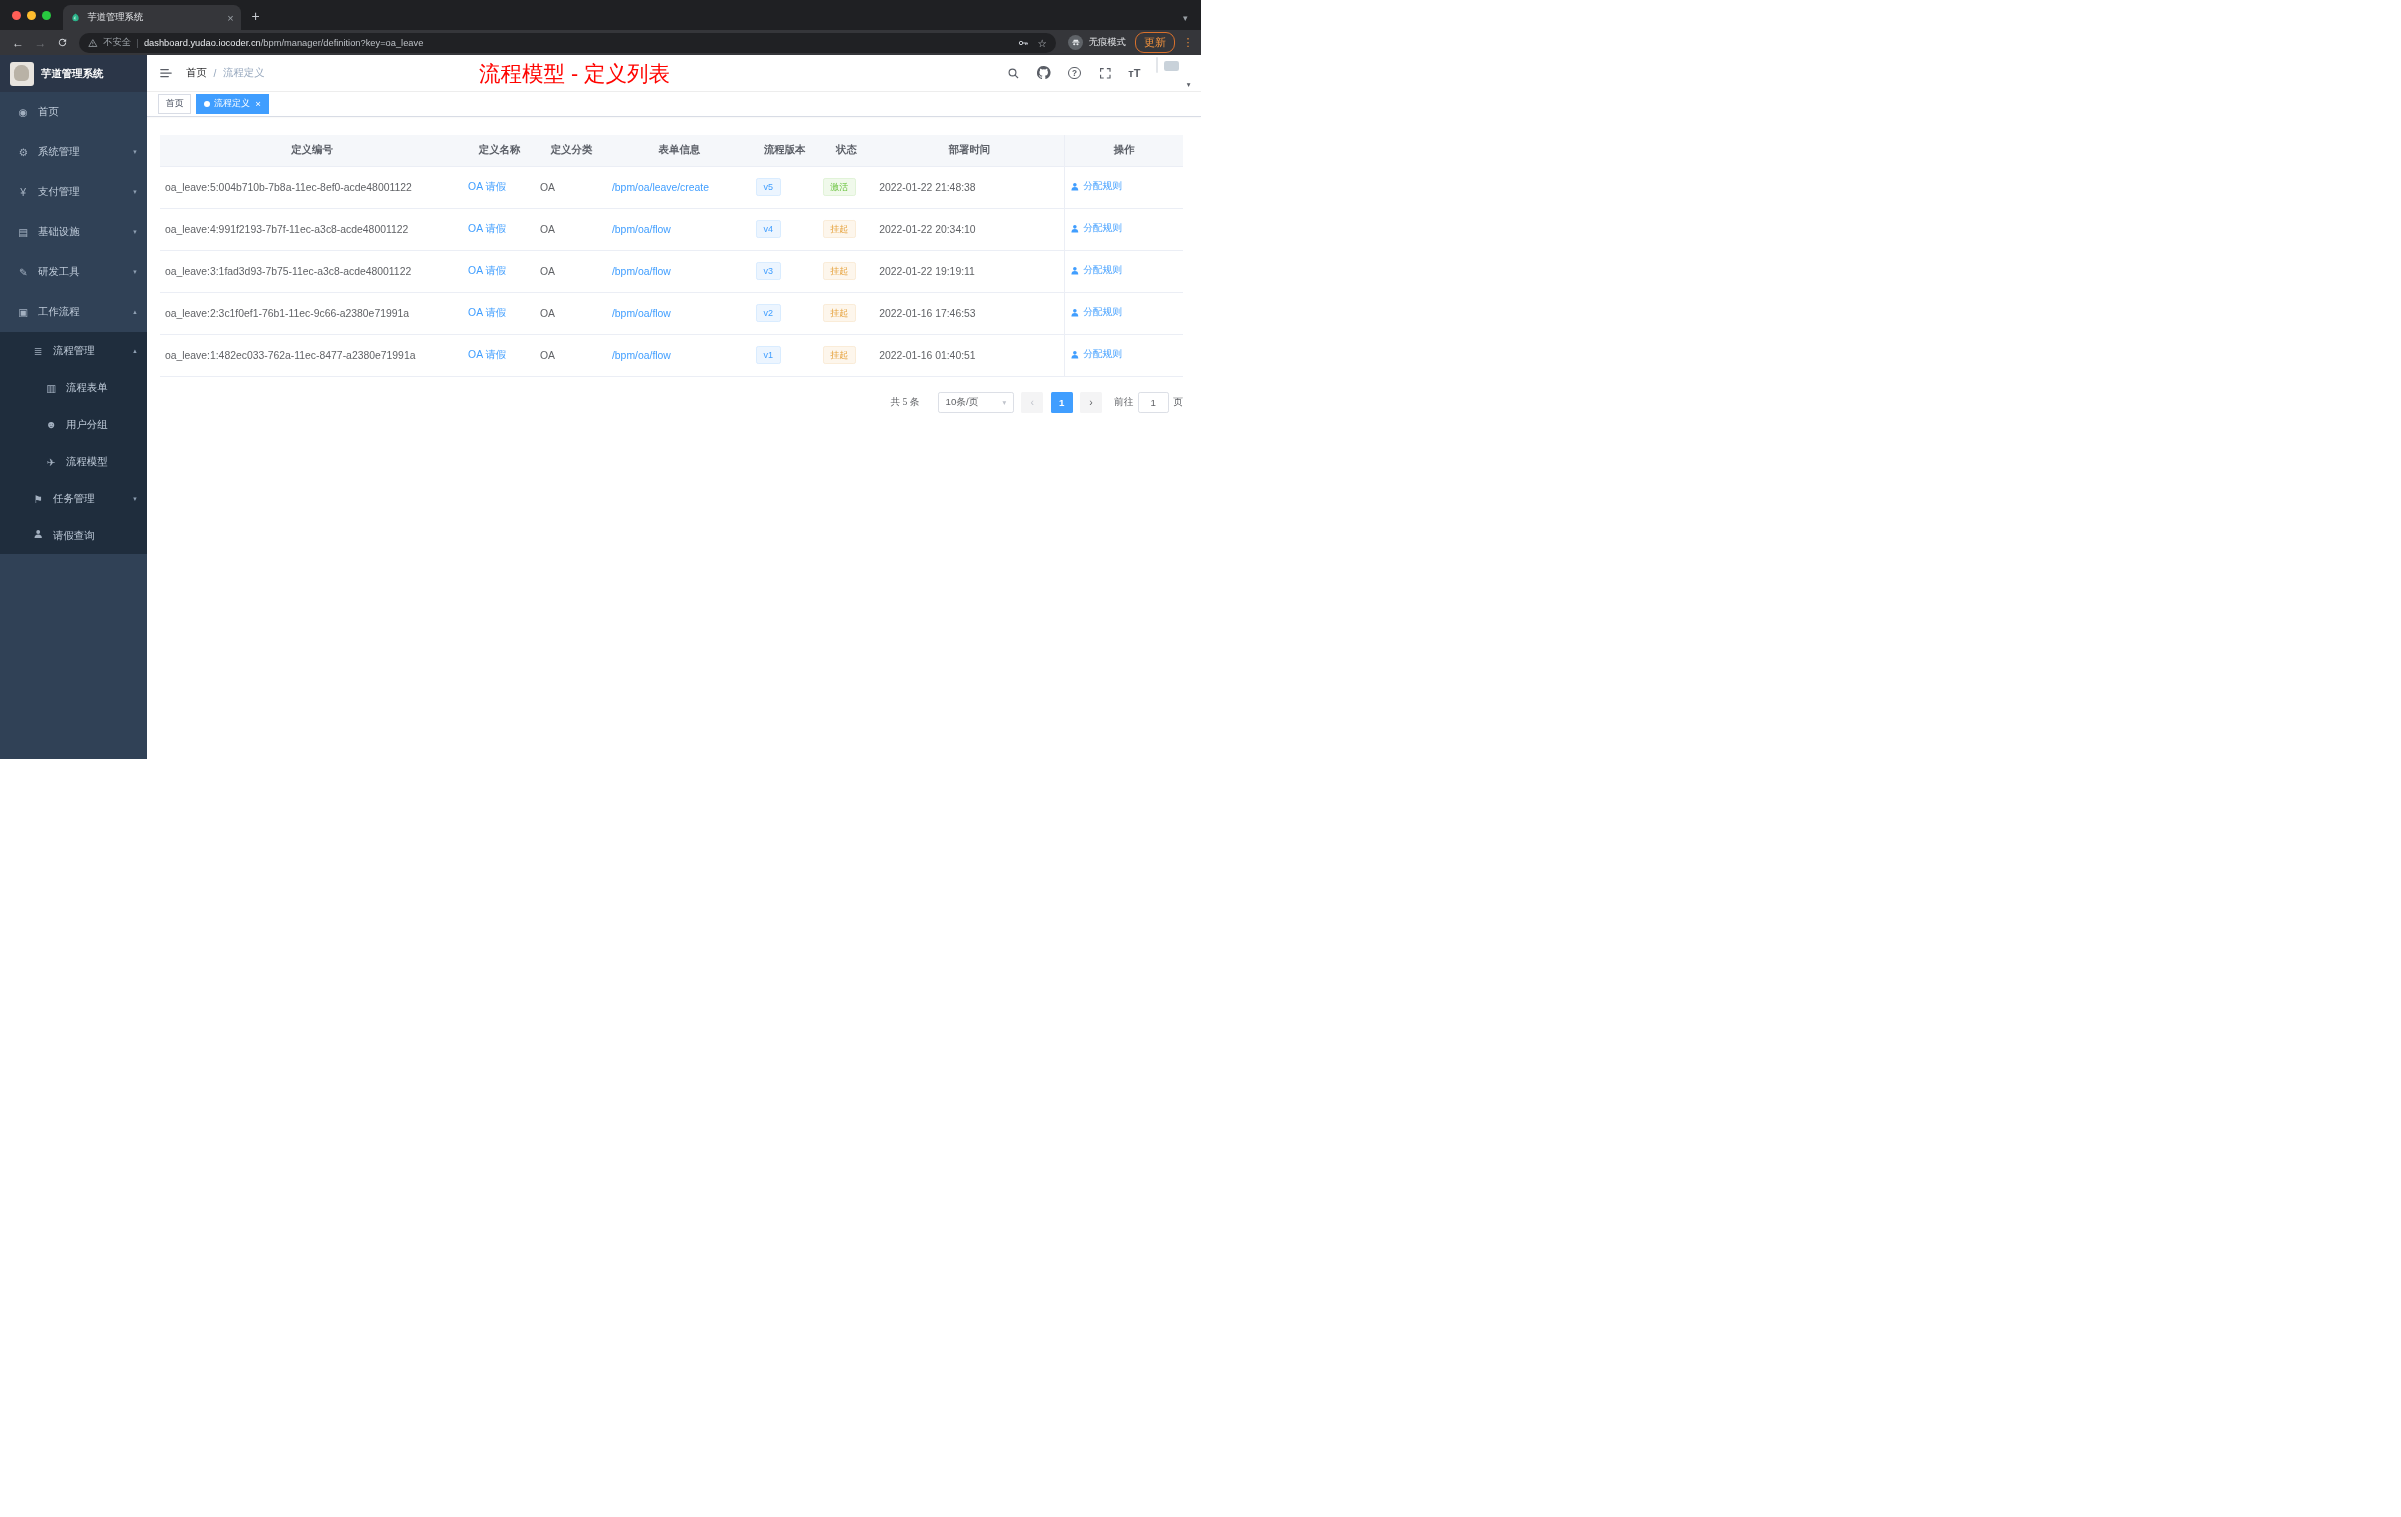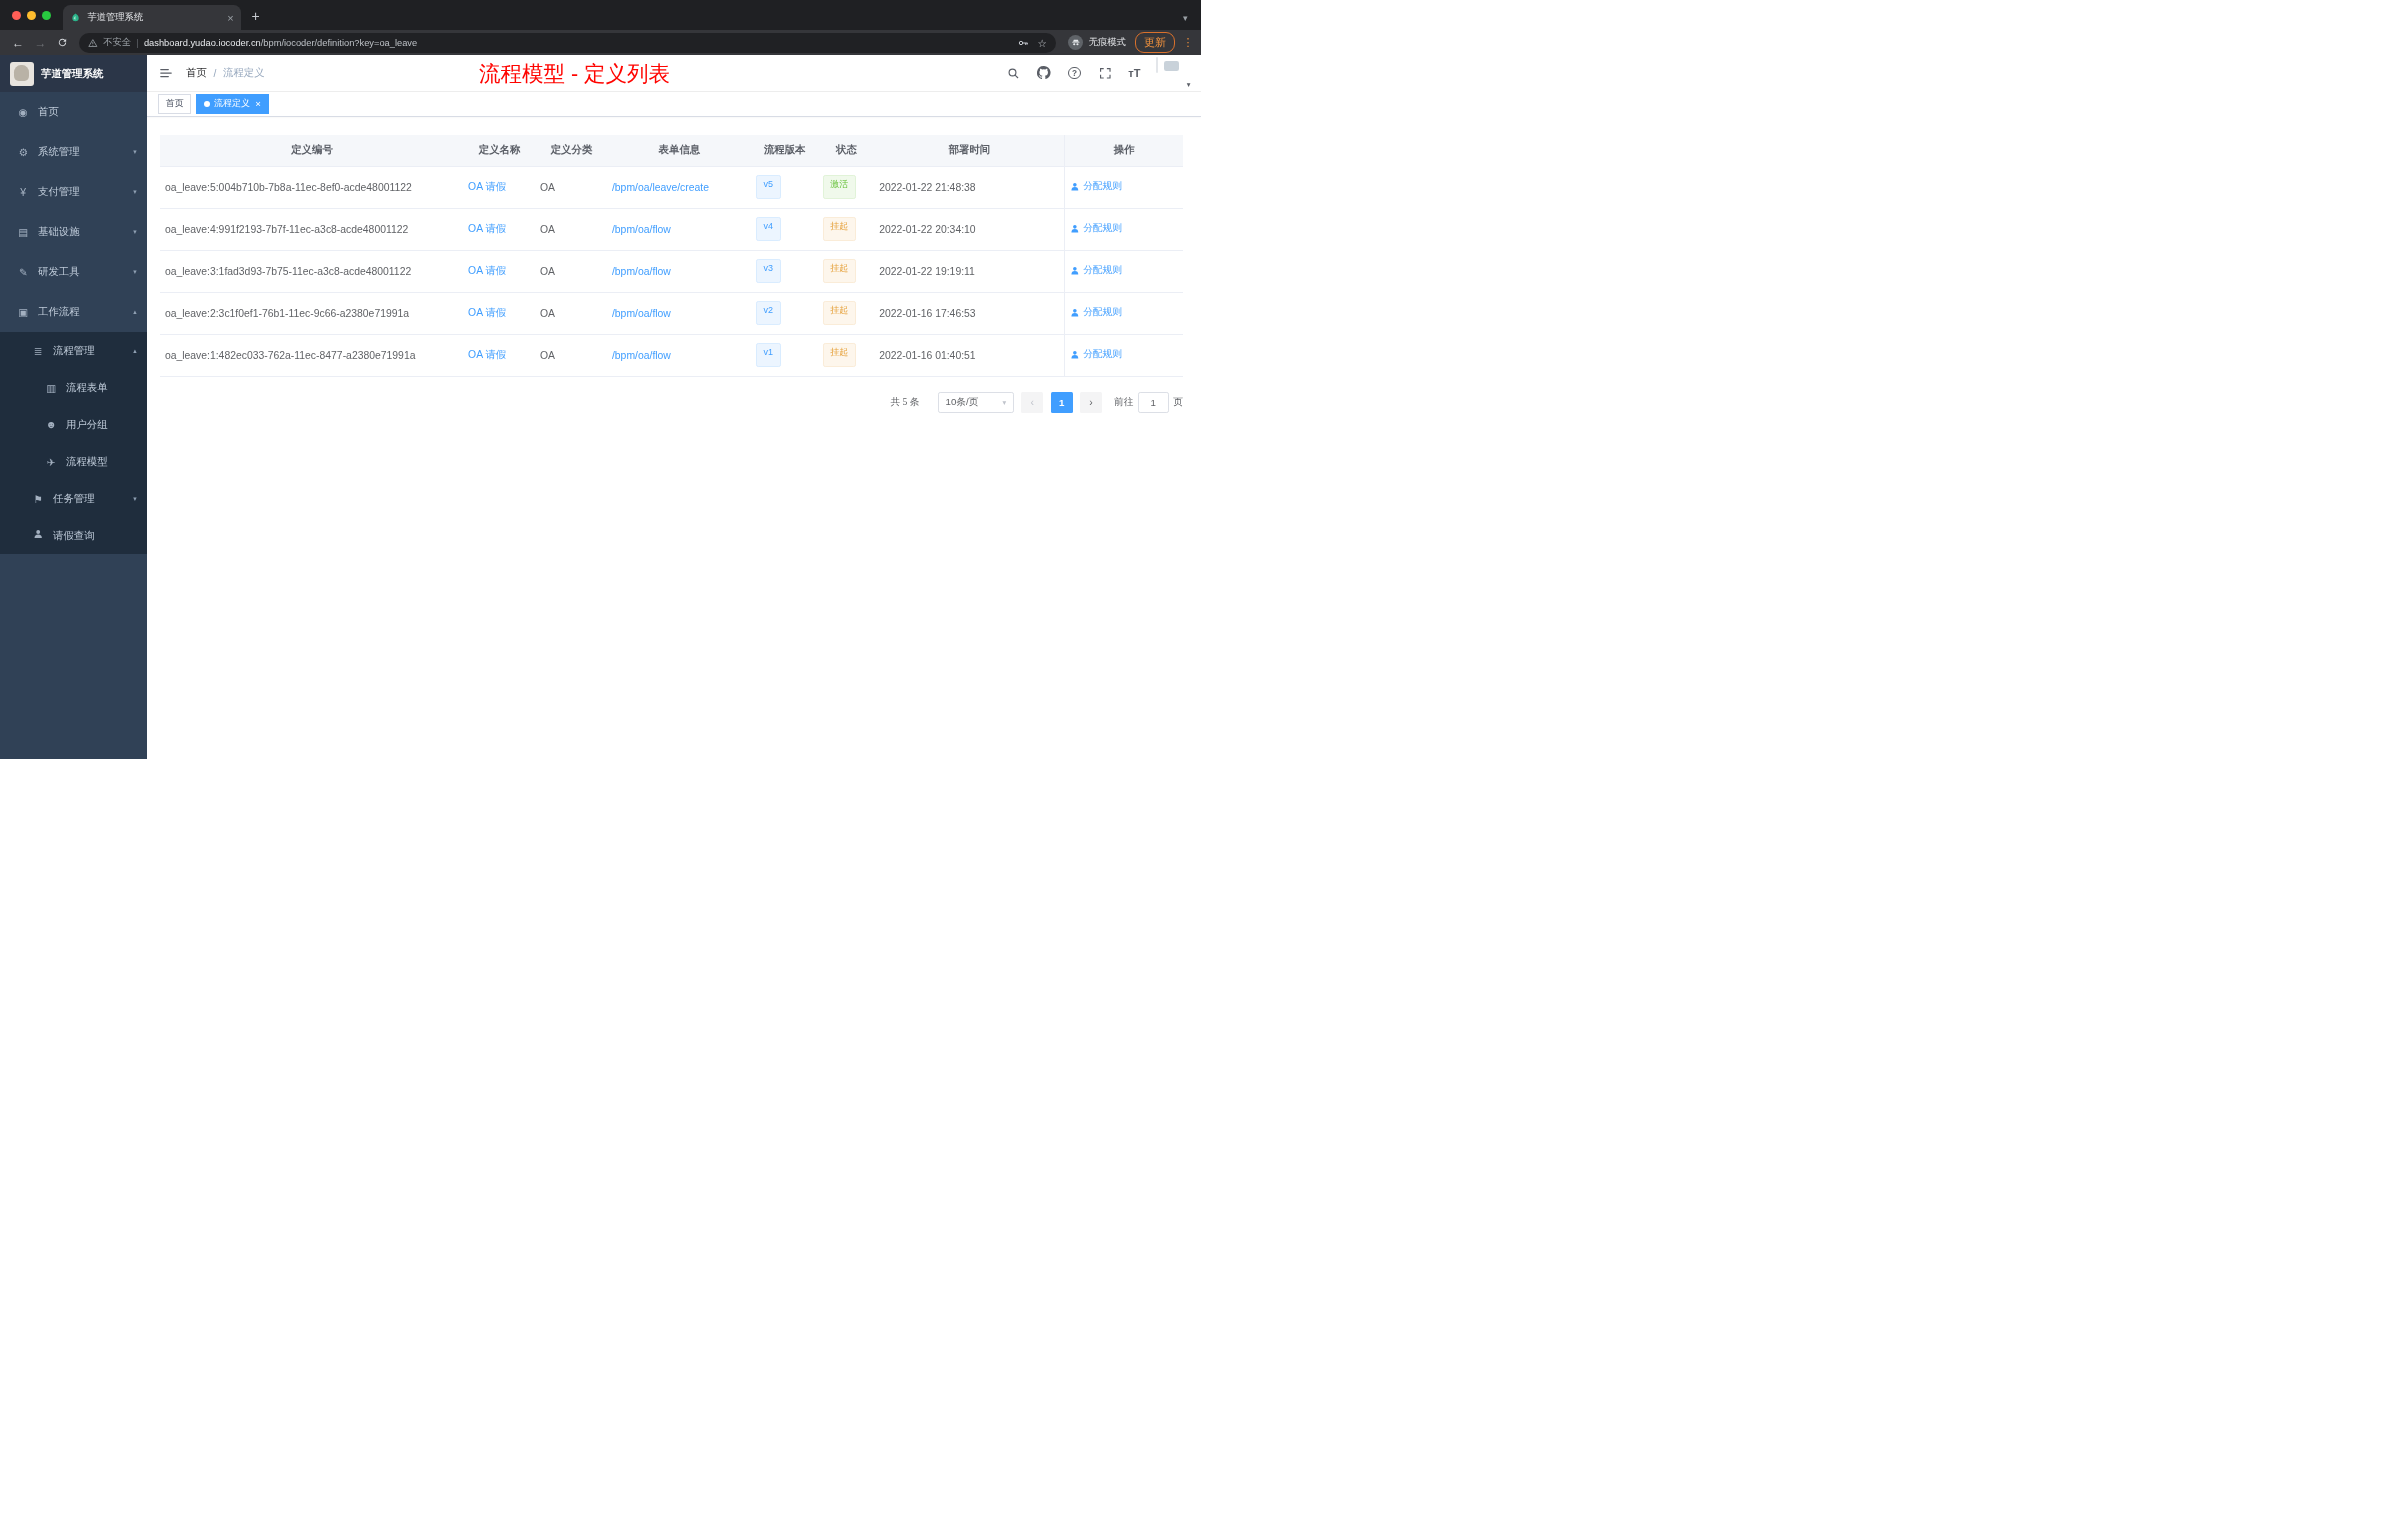--- a/index.html
+++ b/index.html
@@ -87,21 +87,21 @@
 
   .content { flex:1; padding:18px 18px 0 13.4px; overflow:hidden; }
   table { width:100%; border-collapse:collapse; table-layout:fixed; font-size:10.4px; color:#606266; }
   thead th { background:#f5f7fa; color:#5a5e66; font-weight:bold; height:31px; text-align:center;
     border-bottom:0.7px solid #ebeef5; padding:0 4.5px; white-space:nowrap; }
   tbody td { height:42px; text-align:left; border-bottom:0.7px solid #ebeef5; padding:0 4.5px;
     white-space:nowrap; overflow:hidden; text-overflow:ellipsis; }
   .c-action { border-left:0.7px solid #ebeef5; }
   .link { color:#409eff; text-decoration:none; cursor:pointer; }
   .action-link { display:inline-flex; align-items:center; gap:3.7px; font-size:9.7px; }
-  .el-tag { display:inline-block; height:24px; line-height:16.3px; padding:0 6.7px; font-size:9px;
+  .el-tag { display:inline-block; height:18px; line-height:16.3px; padding:0 6.7px; font-size:9px;
     border-radius:2.2px; border:0.7px solid transparent; }
   .tag-ver { background:#ecf5ff; border-color:#d9ecff; color:#409eff; }
   .tag-success { background:#f0f9eb; border-color:#e1f3d8; color:#67c23a; }
   .tag-warning { background:#fdf6ec; border-color:#faecd8; color:#e6a23c; }
 
   .pagination { display:flex; justify-content:flex-end; align-items:center; gap:7.4px; margin-top:15px;
     font-size:9.7px; color:#606266; }
   .pg-total { margin-right:11px;font-family:Liberation Serif, serif; }
   .pg-select { width:76px; height:21px; border:0.7px solid #dcdfe6; border-radius:2.2px; display:flex;
     align-items:center; justify-content:space-between; padding:0 6.7px; cursor:pointer; background:#fff; }
@@ -145,21 +145,21 @@
     </svg>
   </span>
   <div class="urlbar">
     <svg width="9.7" height="9.7" viewBox="0 0 24 24">
       <path d="M12 4L2 21h20z" fill="none" stroke="#9aa0a6" stroke-width="2"></path>
       <rect x="11" y="10" width="2" height="5" fill="#9aa0a6"></rect>
       <rect x="11" y="17" width="2" height="2" fill="#9aa0a6"></rect>
     </svg>
     <span class="sec-label">不安全</span>
     <span class="url-sep">|</span>
-    <span><span class="url-domain">dashboard.yudao.iocoder.cn</span><span class="url-path">/bpm/iocoder/definition?key=oa_leave</span></span>
+    <span><span class="url-domain">dashboard.yudao.iocoder.cn</span><span class="url-path">/bpm/manager/definition?key=oa_leave</span></span>
     <span class="right-icons">
       <svg width="12" height="12" viewBox="0 0 24 24">
         <circle cx="8" cy="12" r="3.4" fill="none" stroke="#c7cbd1" stroke-width="2"></circle>
         <path d="M11.5 12H21M17.5 12v4M20.5 12v3" stroke="#c7cbd1" stroke-width="2" fill="none"></path>
       </svg>
       <span class="star">☆</span>
     </span>
   </div>
   <span class="incog">
     <span class="incog-badge">

